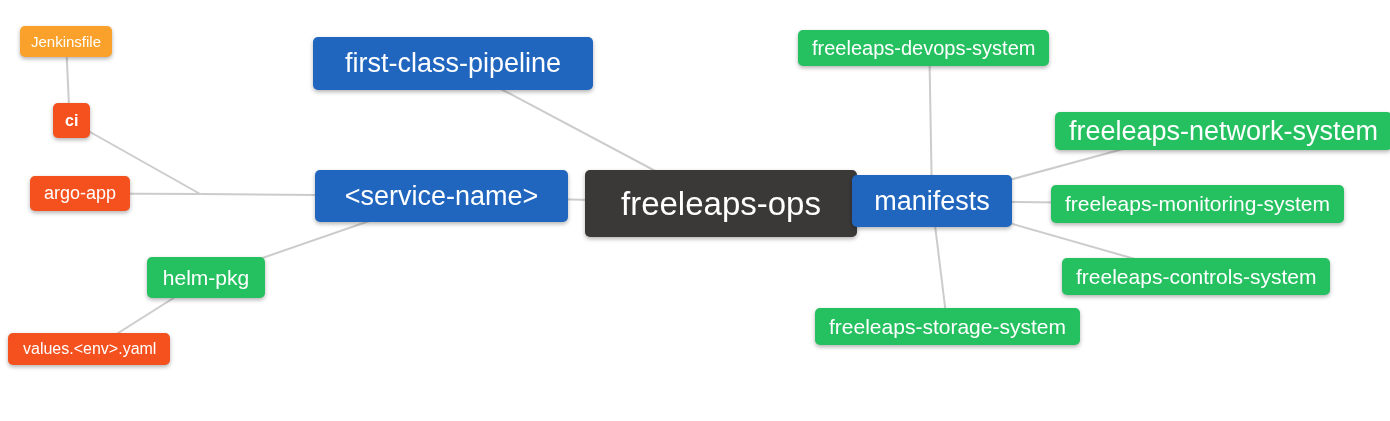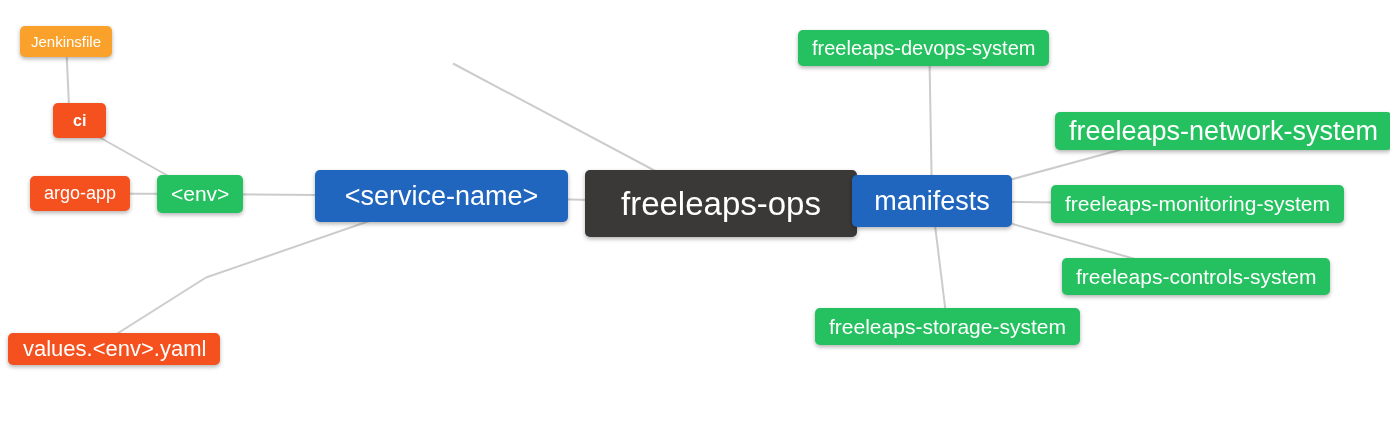--- a/index.html
+++ b/index.html
@@ -30,25 +30,25 @@
     cursor: pointer;
   }
   .bg-orange { background: var(--orange); }
   .bg-red    { background: var(--red); }
   .bg-green  { background: var(--green); }
   .bg-blue   { background: var(--blue); }
   .bg-dark   { background: var(--dark); }
 
   
   #node-jenkinsfile { left: 20px;  top: 26px;  height: 31px; font-size: 15px; padding: 0 11px; text-align: center; }
-  #node-ci          { left: 53px;  top: 103px; height: 35px; font-size: 16px; padding: 0 20px; font-weight: bold; }
+  #node-ci          { left: 53px;  top: 103px; height: 35px; font-size: 16px; padding: 0 12px; font-weight: bold; }
   #node-argo-app    { left: 30px;  top: 176px; height: 35px; font-size: 18px; }
   #node-env         { left: 157px; top: 175px; height: 38px; font-size: 21px; min-width: 86px; }
   #node-helm-pkg    { left: 147px; top: 257px; height: 41px; font-size: 21px; min-width: 118px; }
-  #node-values      { left: 8px;   top: 333px; height: 32px; font-size: 22px; padding-left: 15px; }
+  #node-values      { left: 8px;   top: 333px; height: 32px; font-size: 16px; padding-left: 15px; }
   #node-fcp         { left: 313px; top: 37px;  height: 53px; font-size: 27px; padding: 0 18px; min-width: 280px; }
   #node-svc         { left: 315px; top: 170px; height: 52px; font-size: 27px; padding: 0 18px; min-width: 253px; text-align: center; }
   #node-ops         { left: 585px; top: 170px; height: 67px; font-size: 33px; padding: 0 36px; min-width: 263px; }
   #node-manifests   { left: 852px; top: 175px; height: 52px; font-size: 27px; padding: 0 14px; min-width: 160px; }
   #node-devops      { left: 798px;  top: 30px;  height: 36px; font-size: 20px; }
   #node-network     { left: 1055px; top: 112px; height: 38px; font-size: 27px; }
   #node-monitoring  { left: 1051px; top: 185px; height: 38px; font-size: 21px; }
   #node-controls    { left: 1062px; top: 258px; height: 37px; font-size: 21px; }
   #node-storage     { left: 815px;  top: 308px; height: 37px; font-size: 21px; }
 </style>
@@ -69,22 +69,23 @@
       <line x1="932" y1="201" x2="929.3046875" y2="48" stroke="#cccccc" stroke-width="2"></line>
       <line x1="932" y1="201" x2="1189.2109375" y2="131" stroke="#cccccc" stroke-width="2"></line>
       <line x1="932" y1="201" x2="1197.46875" y2="204" stroke="#cccccc" stroke-width="2"></line>
       <line x1="932" y1="201" x2="1196.2109375" y2="276.5" stroke="#cccccc" stroke-width="2"></line>
       <line x1="932" y1="201" x2="947.46875" y2="326.5" stroke="#cccccc" stroke-width="2"></line>
     </svg>
 
   <div class="node bg-orange" id="node-jenkinsfile">Jenkinsfile</div>
   <div class="node bg-red" id="node-ci">ci</div>
   <div class="node bg-red" id="node-argo-app">argo-app</div>
-  <div class="node bg-green" id="node-env">&lt;env&gt;</div>
+  <div class="node bg-green" id="node-helm-pkg">helm-pkg</div>
   <div class="node bg-red" id="node-values">values.&lt;env&gt;.yaml</div>
+  <div class="node bg-blue" id="node-fcp">first-class-pipeline</div>
   <div class="node bg-blue" id="node-svc">&lt;service-name&gt;</div>
   <div class="node bg-dark" id="node-ops">freeleaps-ops</div>
   <div class="node bg-blue" id="node-manifests">manifests</div>
   <div class="node bg-green" id="node-devops">freeleaps-devops-system</div>
   <div class="node bg-green" id="node-network">freeleaps-network-system</div>
   <div class="node bg-green" id="node-monitoring">freeleaps-monitoring-system</div>
   <div class="node bg-green" id="node-controls">freeleaps-controls-system</div>
   <div class="node bg-green" id="node-storage">freeleaps-storage-system</div>
 </div>
 

